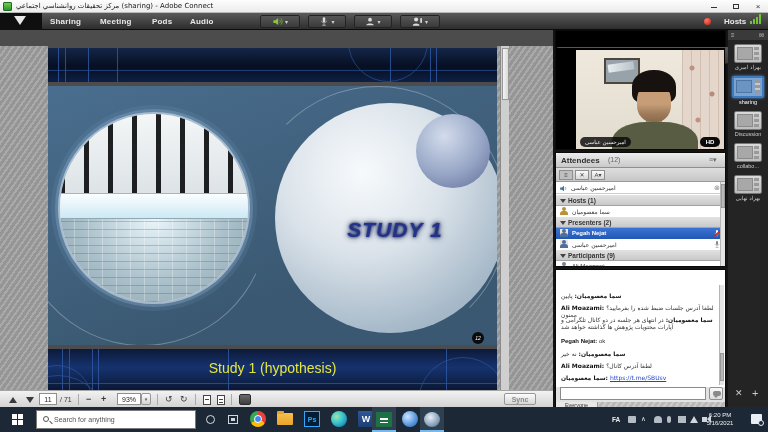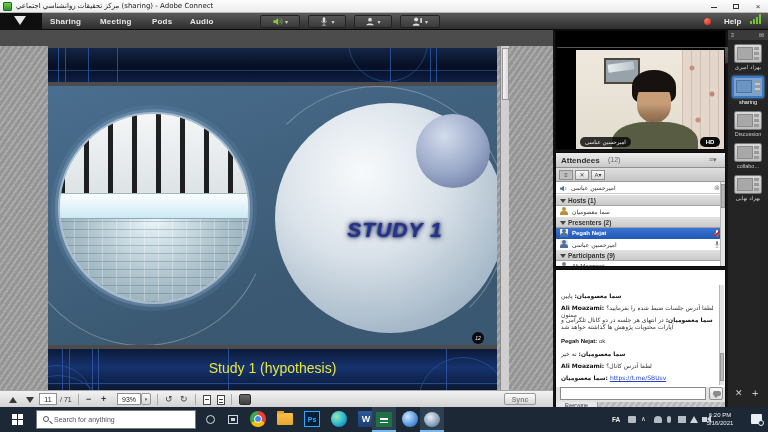--- a/index.html
+++ b/index.html
@@ -213,21 +213,21 @@
     <div class="a mb-btn" style="left:400px;width:40px;">
       <svg width="11" height="11" viewBox="0 0 16 16">
           <circle cx="6" cy="5" r="3" fill="#dcdcdc"></circle>
           <path d="M1 14c0-4 10-4 10 0z" fill="#dcdcdc"></path>
           <rect x="12" y="3" width="2.5" height="7" rx="1" fill="#dcdcdc"></rect>
         </svg>
       <span class="mb-arrow">▾</span>
     </div>
 
     <div class="a rec-dot" style="left:704px;"></div>
-    <div class="a help-lbl" style="left:724px;">Help</div>
+    <div class="a help-lbl" style="left:724px;">Hosts</div>
     <div class="a" style="left:750px;top:3px;width:14px;height:11px;">
       <i class="a sigbar" style="left:0;height:3px;"></i>
         <i class="a sigbar" style="left:3px;height:5px;"></i>
       <i class="a sigbar" style="left:6px;height:7px;"></i>
         <i class="a sigbar" style="left:9px;height:10px;"></i>
     </div>
   </div>
 
   <div class="a share-pod">
 

